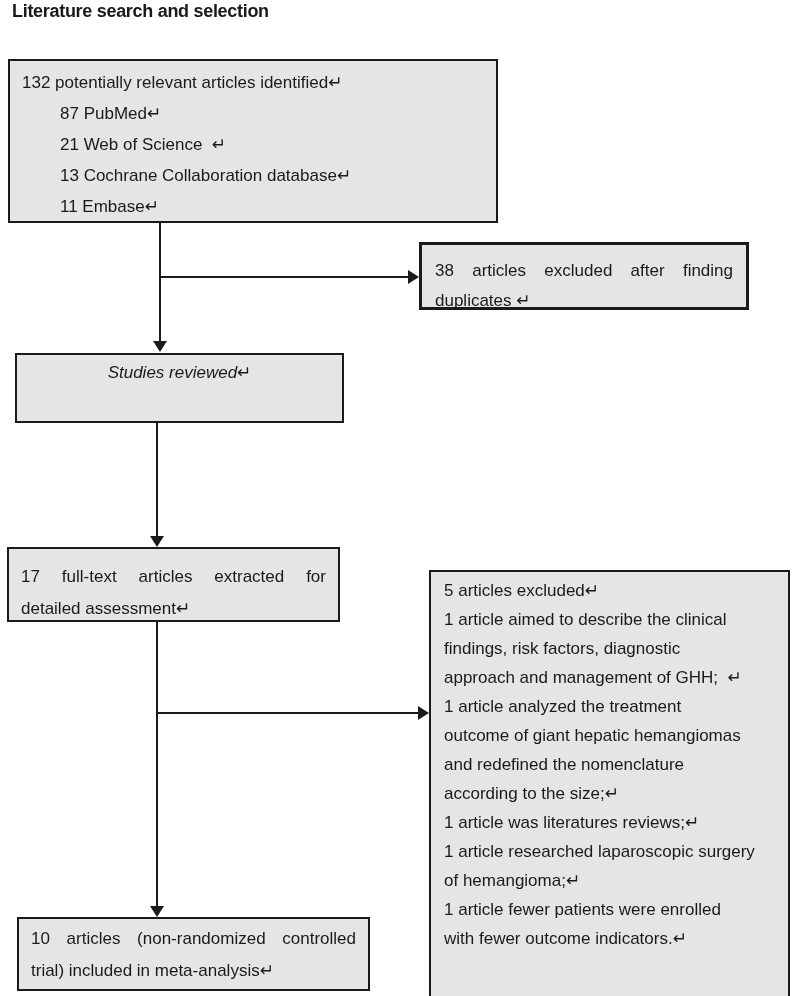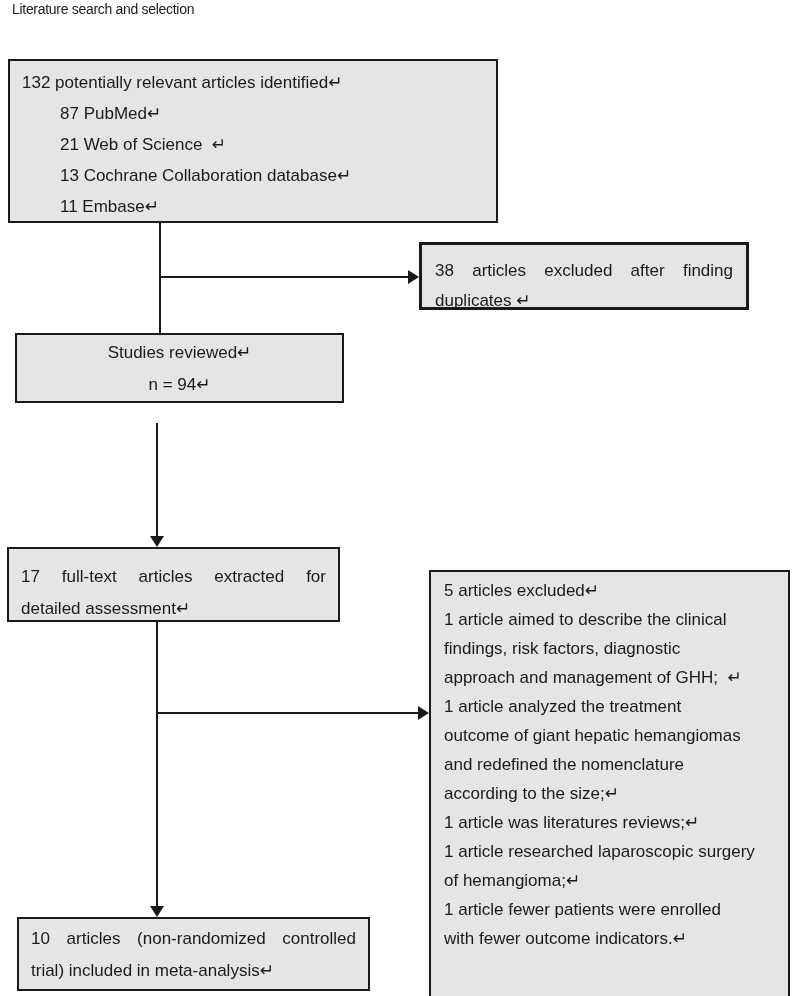--- a/index.html
+++ b/index.html
@@ -3,36 +3,36 @@
 <meta charset="utf-8">
 <style>
   html, body { margin:0; padding:0; background:#ffffff; }
   .canvas {
     position:relative; width:800px; height:996px; background:#ffffff;
     font-family:"Liberation Sans","DejaVu Sans",sans-serif; color:#1a1a1a;
     overflow:hidden;
   }
   .fig-title {
     position:absolute; left:12px; top:1px;
-    font-size:14px; font-weight:normal; letter-spacing:-0.3px;
+    font-size:18px; font-weight:bold; letter-spacing:-0.3px;
   }
   .box {
     position:absolute; border:2px solid #1a1a1a; background:#e5e5e5;
     box-sizing:border-box; font-size:17px;
   }
   .txt { white-space:pre-wrap; }
   .jline { text-align:justify; text-align-last:justify; }
   .center { text-align:center; }
 
   #box-identified { left:8px; top:59px; width:490px; height:164px; padding:6px 10px 0 12px; line-height:31px; }
   #box-identified .sub { margin-left:38px; }
 
   #box-duplicates { left:419px; top:242px; width:330px; height:68px; border-width:3px; padding:11px 13px; line-height:30px; }
 
-  #box-reviewed { left:15px; top:333px; width:329px; height:70px; padding:2px 8px; line-height:32px; }
+  #box-reviewed { left:15px; top:353px; width:329px; height:70px; padding:2px 8px; line-height:32px;font-style:italic; }
 
   #box-fulltext { left:7px; top:547px; width:333px; height:75px; padding:12px 12px; line-height:32px; }
 
   #box-excluded { left:429px; top:570px; width:361px; height:483px; padding:4px 8px 0 13px; line-height:29px; }
 
   #box-included { left:17px; top:917px; width:353px; height:74px; padding:4px 12px; line-height:32px; }
 
   .aline { position:absolute; background:#1a1a1a; }
   .head-down {
     position:absolute; width:0; height:0;
@@ -66,21 +66,20 @@
   <div class="aline" style="left:160px; top:276px; width:248px; height:2px;"></div>
   <div class="head-right" style="left:408px; top:270px;"></div>
 
   <div class="box" id="box-duplicates">
     <div class="txt jline">38 articles excluded after finding</div>
     <div class="txt">duplicates ↵</div>
   </div>
 
   <div class="box center" id="box-reviewed">
     <div class="txt">Studies reviewed↵</div>
-    <div class="txt">n = 94↵</div>
   </div>
 
   <div class="aline" style="left:156px; top:423px; width:2px; height:113px;"></div>
   <div class="head-down" style="left:150px; top:536px;"></div>
 
   <div class="box" id="box-fulltext">
     <div class="txt jline">17 full-text articles extracted for</div>
     <div class="txt">detailed assessment↵</div>
   </div>
 

